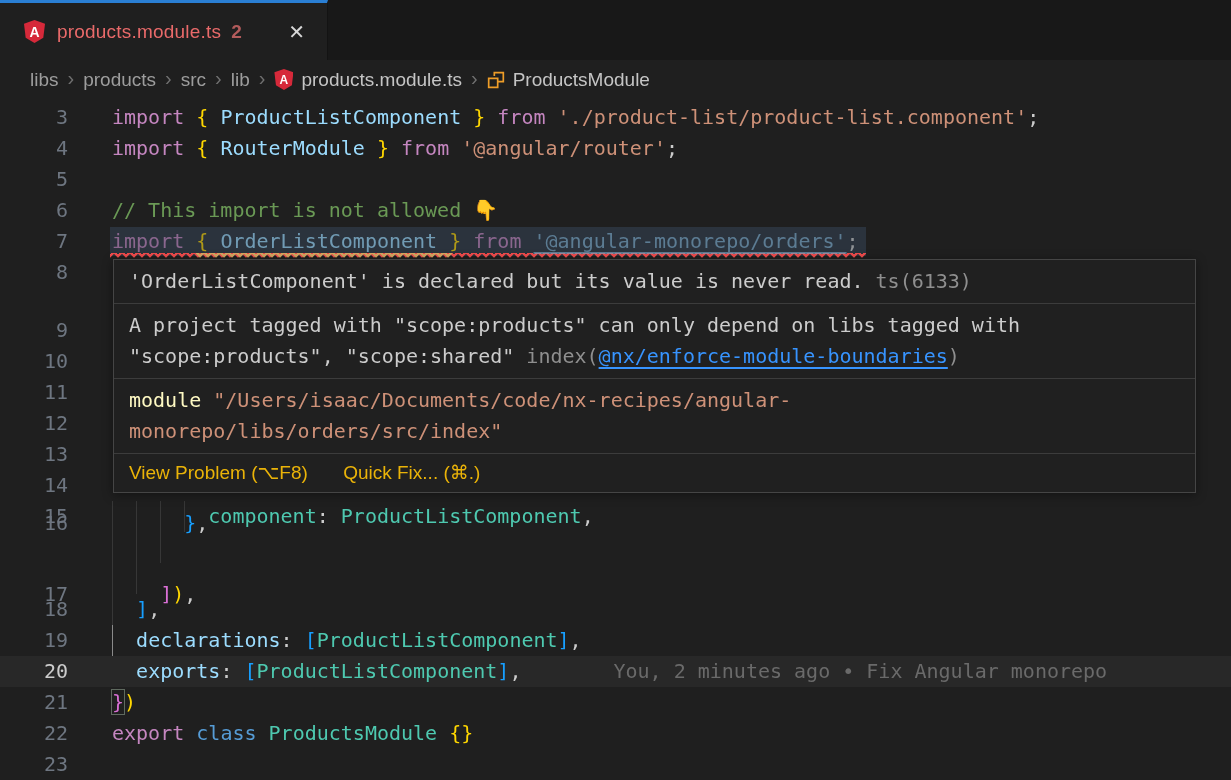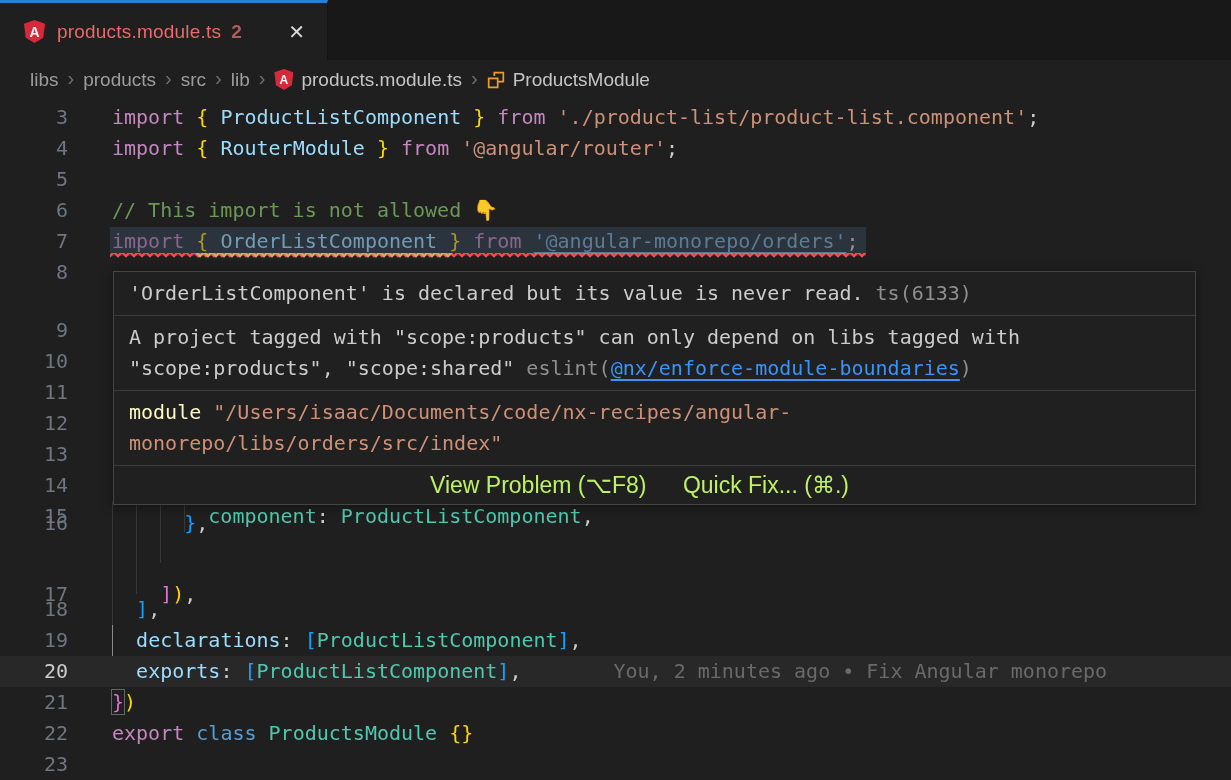--- a/index.html
+++ b/index.html
@@ -70,30 +70,30 @@
     background-image:
       linear-gradient(45deg,  transparent 60%, #d7a761 65%, #d7a761 88%, transparent 92%),
       linear-gradient(-45deg, transparent 60%, #d7a761 65%, #d7a761 88%, transparent 92%); }
 
   
   .guide { position:absolute; width:1px; background:#373737; }
   .guide.bright { background:#8a8a8a; }
 
   
   .hover { position:absolute; left:113px; top:160px; width:1083px; background:#202020;
-           border:1px solid #454545; box-shadow:0 2px 10px rgba(0,0,0,.4); z-index:5;margin-top:12px; }
+           border:1px solid #454545; box-shadow:0 2px 10px rgba(0,0,0,.4); z-index:5; }
   .hsec { padding:6px 15px; font-family:"DejaVu Sans Mono", monospace; font-size:20px;
           line-height:31px; color:#cccccc; border-top:1px solid #3c3c3c; }
   .hsec:first-child { border-top:none; }
   .hcode { color:#8f8f8f; }
   .hlink { color:#3794ff; text-decoration:underline; text-underline-offset:4px; cursor:pointer; }
   .hkw   { color:#fef9c3; }
   .hstr  { color:#ce9178; }
-  .hsec.actions { font-family:"Liberation Sans", sans-serif; font-size:23px; line-height:26px;
-                  padding:6px 15px; color:#bef264;text-align:center; }
+  .hsec.actions { font-family:"Liberation Sans", sans-serif; font-size:19px; line-height:26px;
+                  padding:6px 15px; color:#eab308; }
   .haction { cursor:pointer; margin-right:30px; }
 </style>
 </head>
 <body>
 
 <div class="window">
 
   <div class="tabbar">
     <div class="tab">
       <span class="ngico">
@@ -164,21 +164,21 @@
       <div class="line" style="top: 588px;"><span class="ln">21</span><span class="code"><span class="tok bracket2 box">}</span><span class="tok bracket1">)</span></span></div>
       <div class="line" style="top: 619px;"><span class="ln">22</span><span class="code"><span class="tok keyword">export</span><span class="tok punct"> </span><span class="tok keyword2">class</span><span class="tok punct"> </span><span class="tok typ">ProductsModule</span><span class="tok punct"> </span><span class="tok bracket1">{}</span></span></div>
       <div class="line" style="top: 650px;"><span class="ln">23</span><span class="code"></span></div>
       <div class="hover">
       <div class="hsec">
         <span>'OrderListComponent' is declared but its value is never read.</span>
         <span class="hcode">ts(6133)</span>
       </div>
       <div class="hsec">
         <div>A project tagged with "scope:products" can only depend on libs tagged with</div>
-        <div><span>"scope:products", "scope:shared" </span><span class="hcode">eslint(</span><span class="hlink">@nx/enforce-module-boundaries</span><span class="hcode">)</span></div>
+        <div><span>"scope:products", "scope:shared" </span><span class="hcode">index(</span><span class="hlink">@nx/enforce-module-boundaries</span><span class="hcode">)</span></div>
       </div>
       <div class="hsec">
         <div><span class="hkw">module</span><span class="hstr"> "/Users/isaac/Documents/code/nx-recipes/angular-</span></div>
         <div class="hstr">monorepo/libs/orders/src/index"</div>
       </div>
       <div class="hsec actions">
         <span class="haction">View Problem (⌥F8)</span>
         <span class="haction">Quick Fix... (⌘.)</span>
       </div>
     </div>

